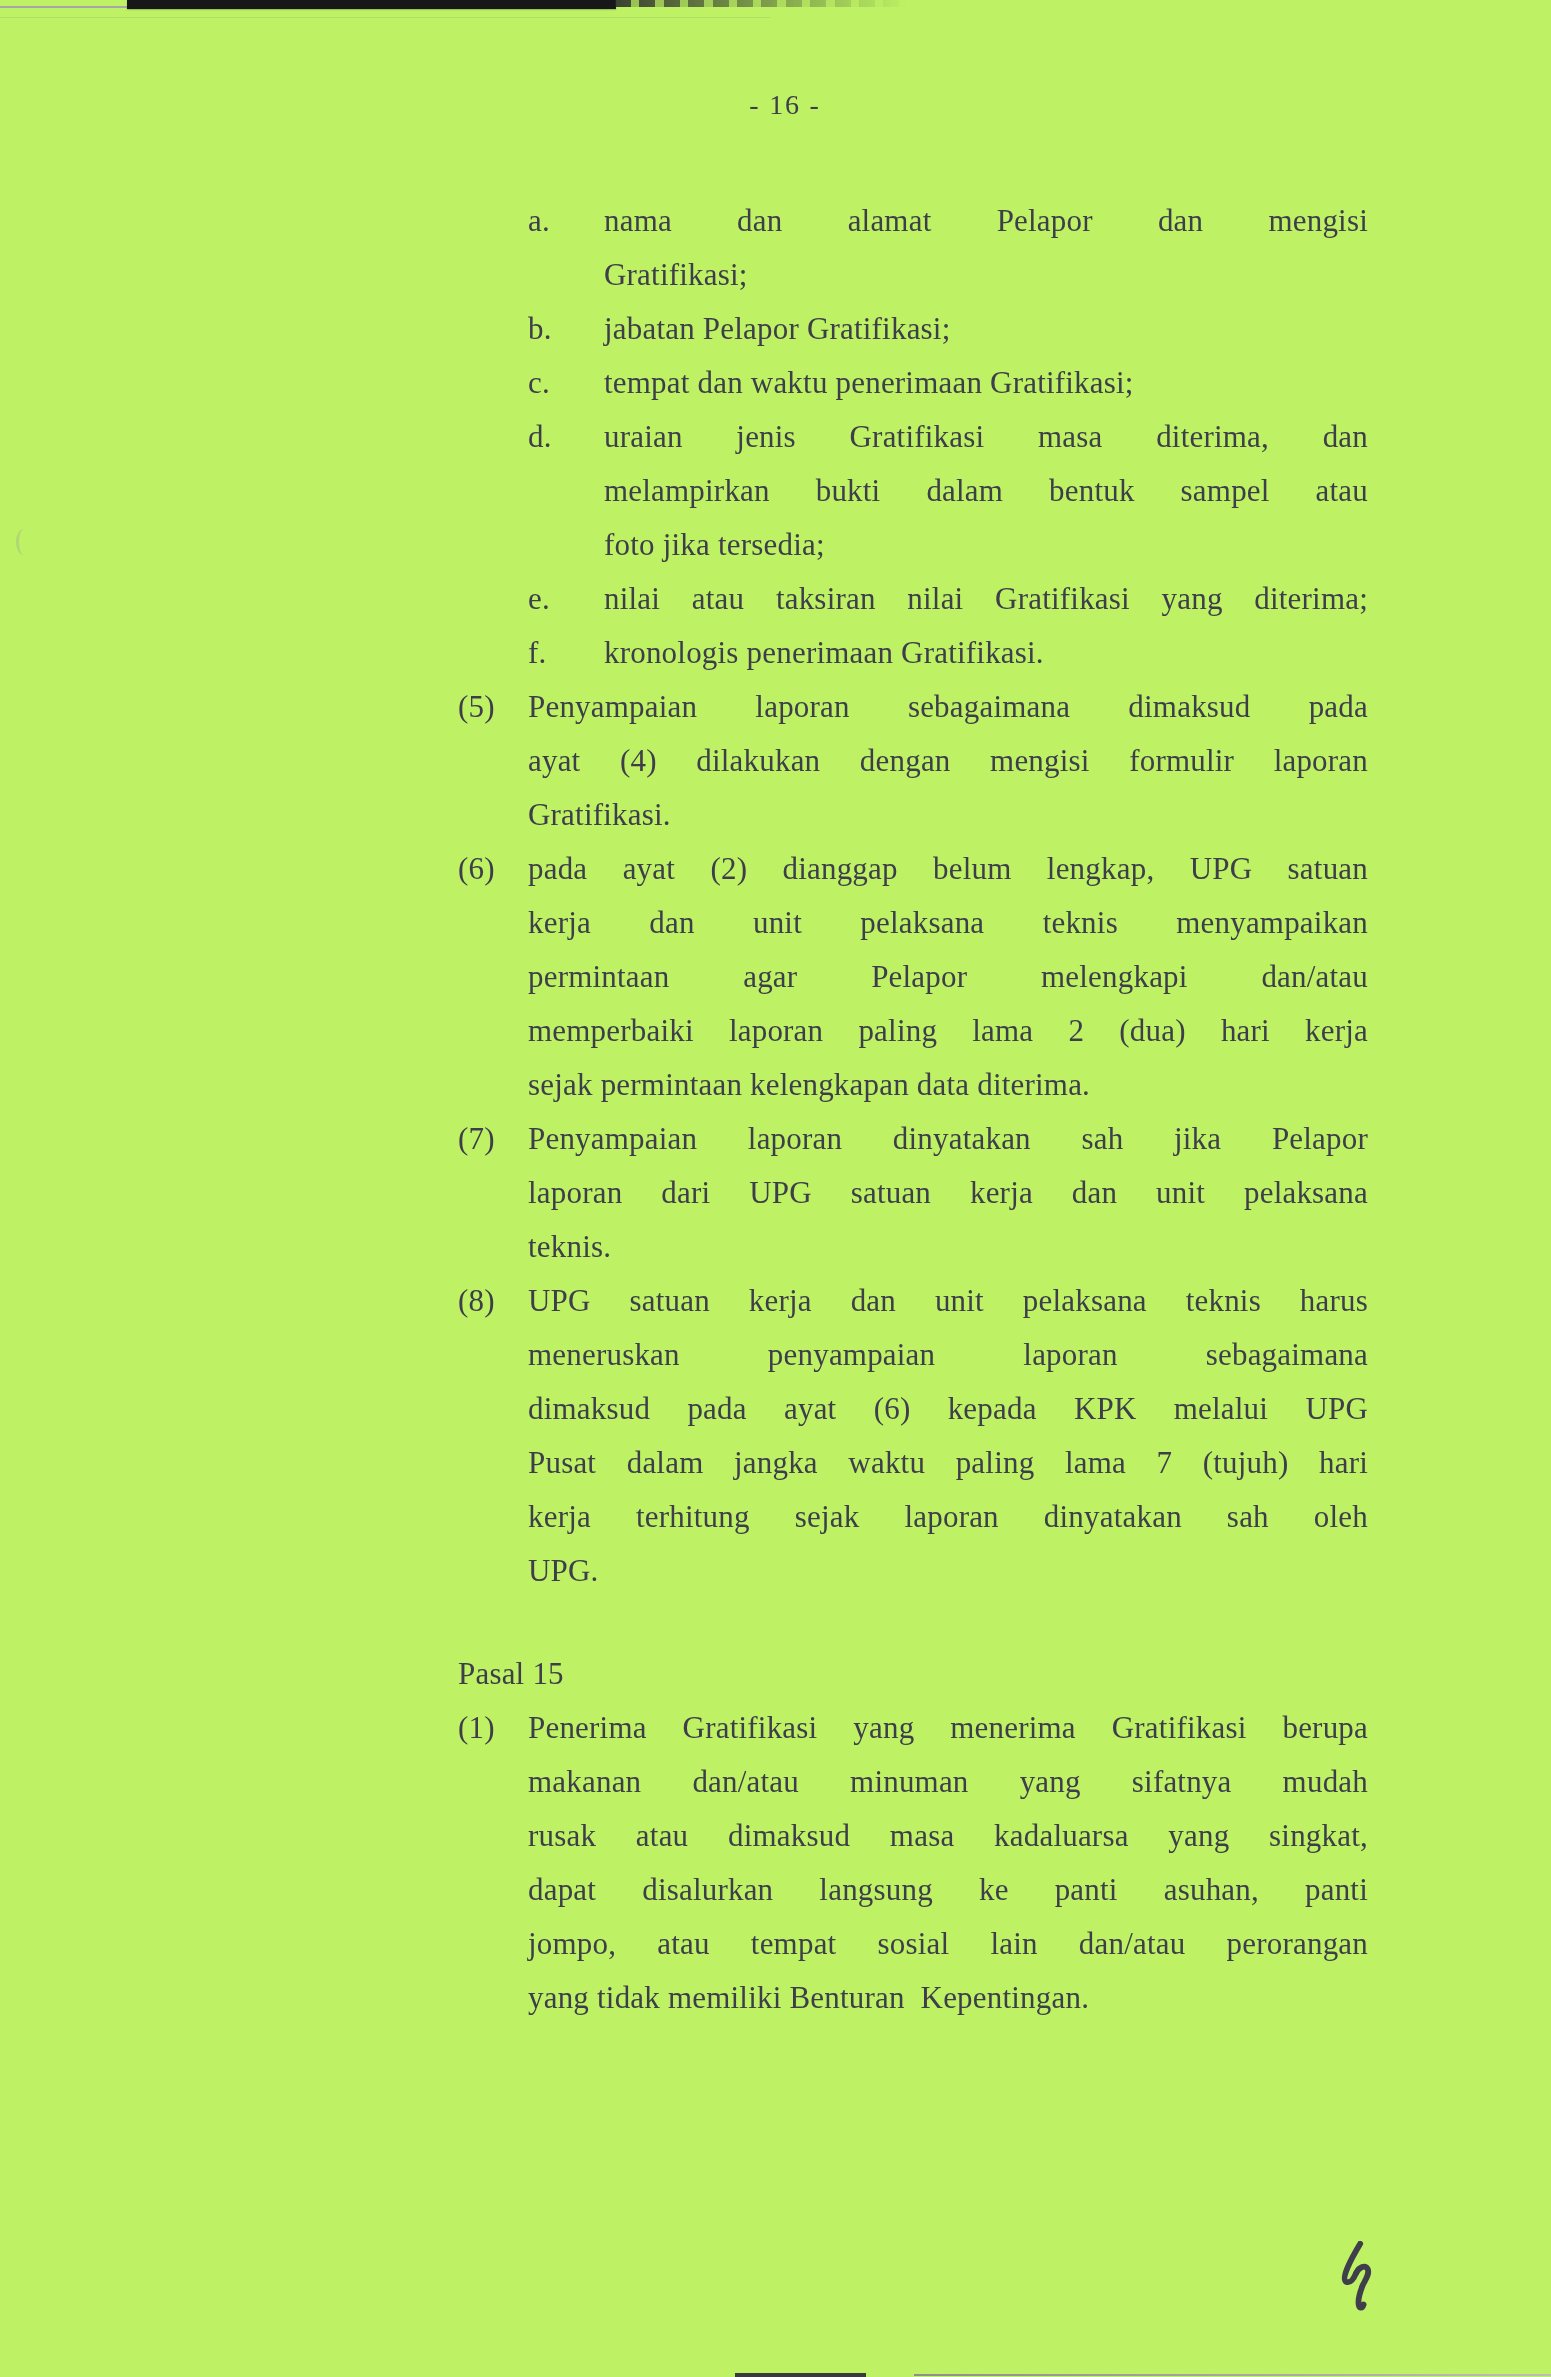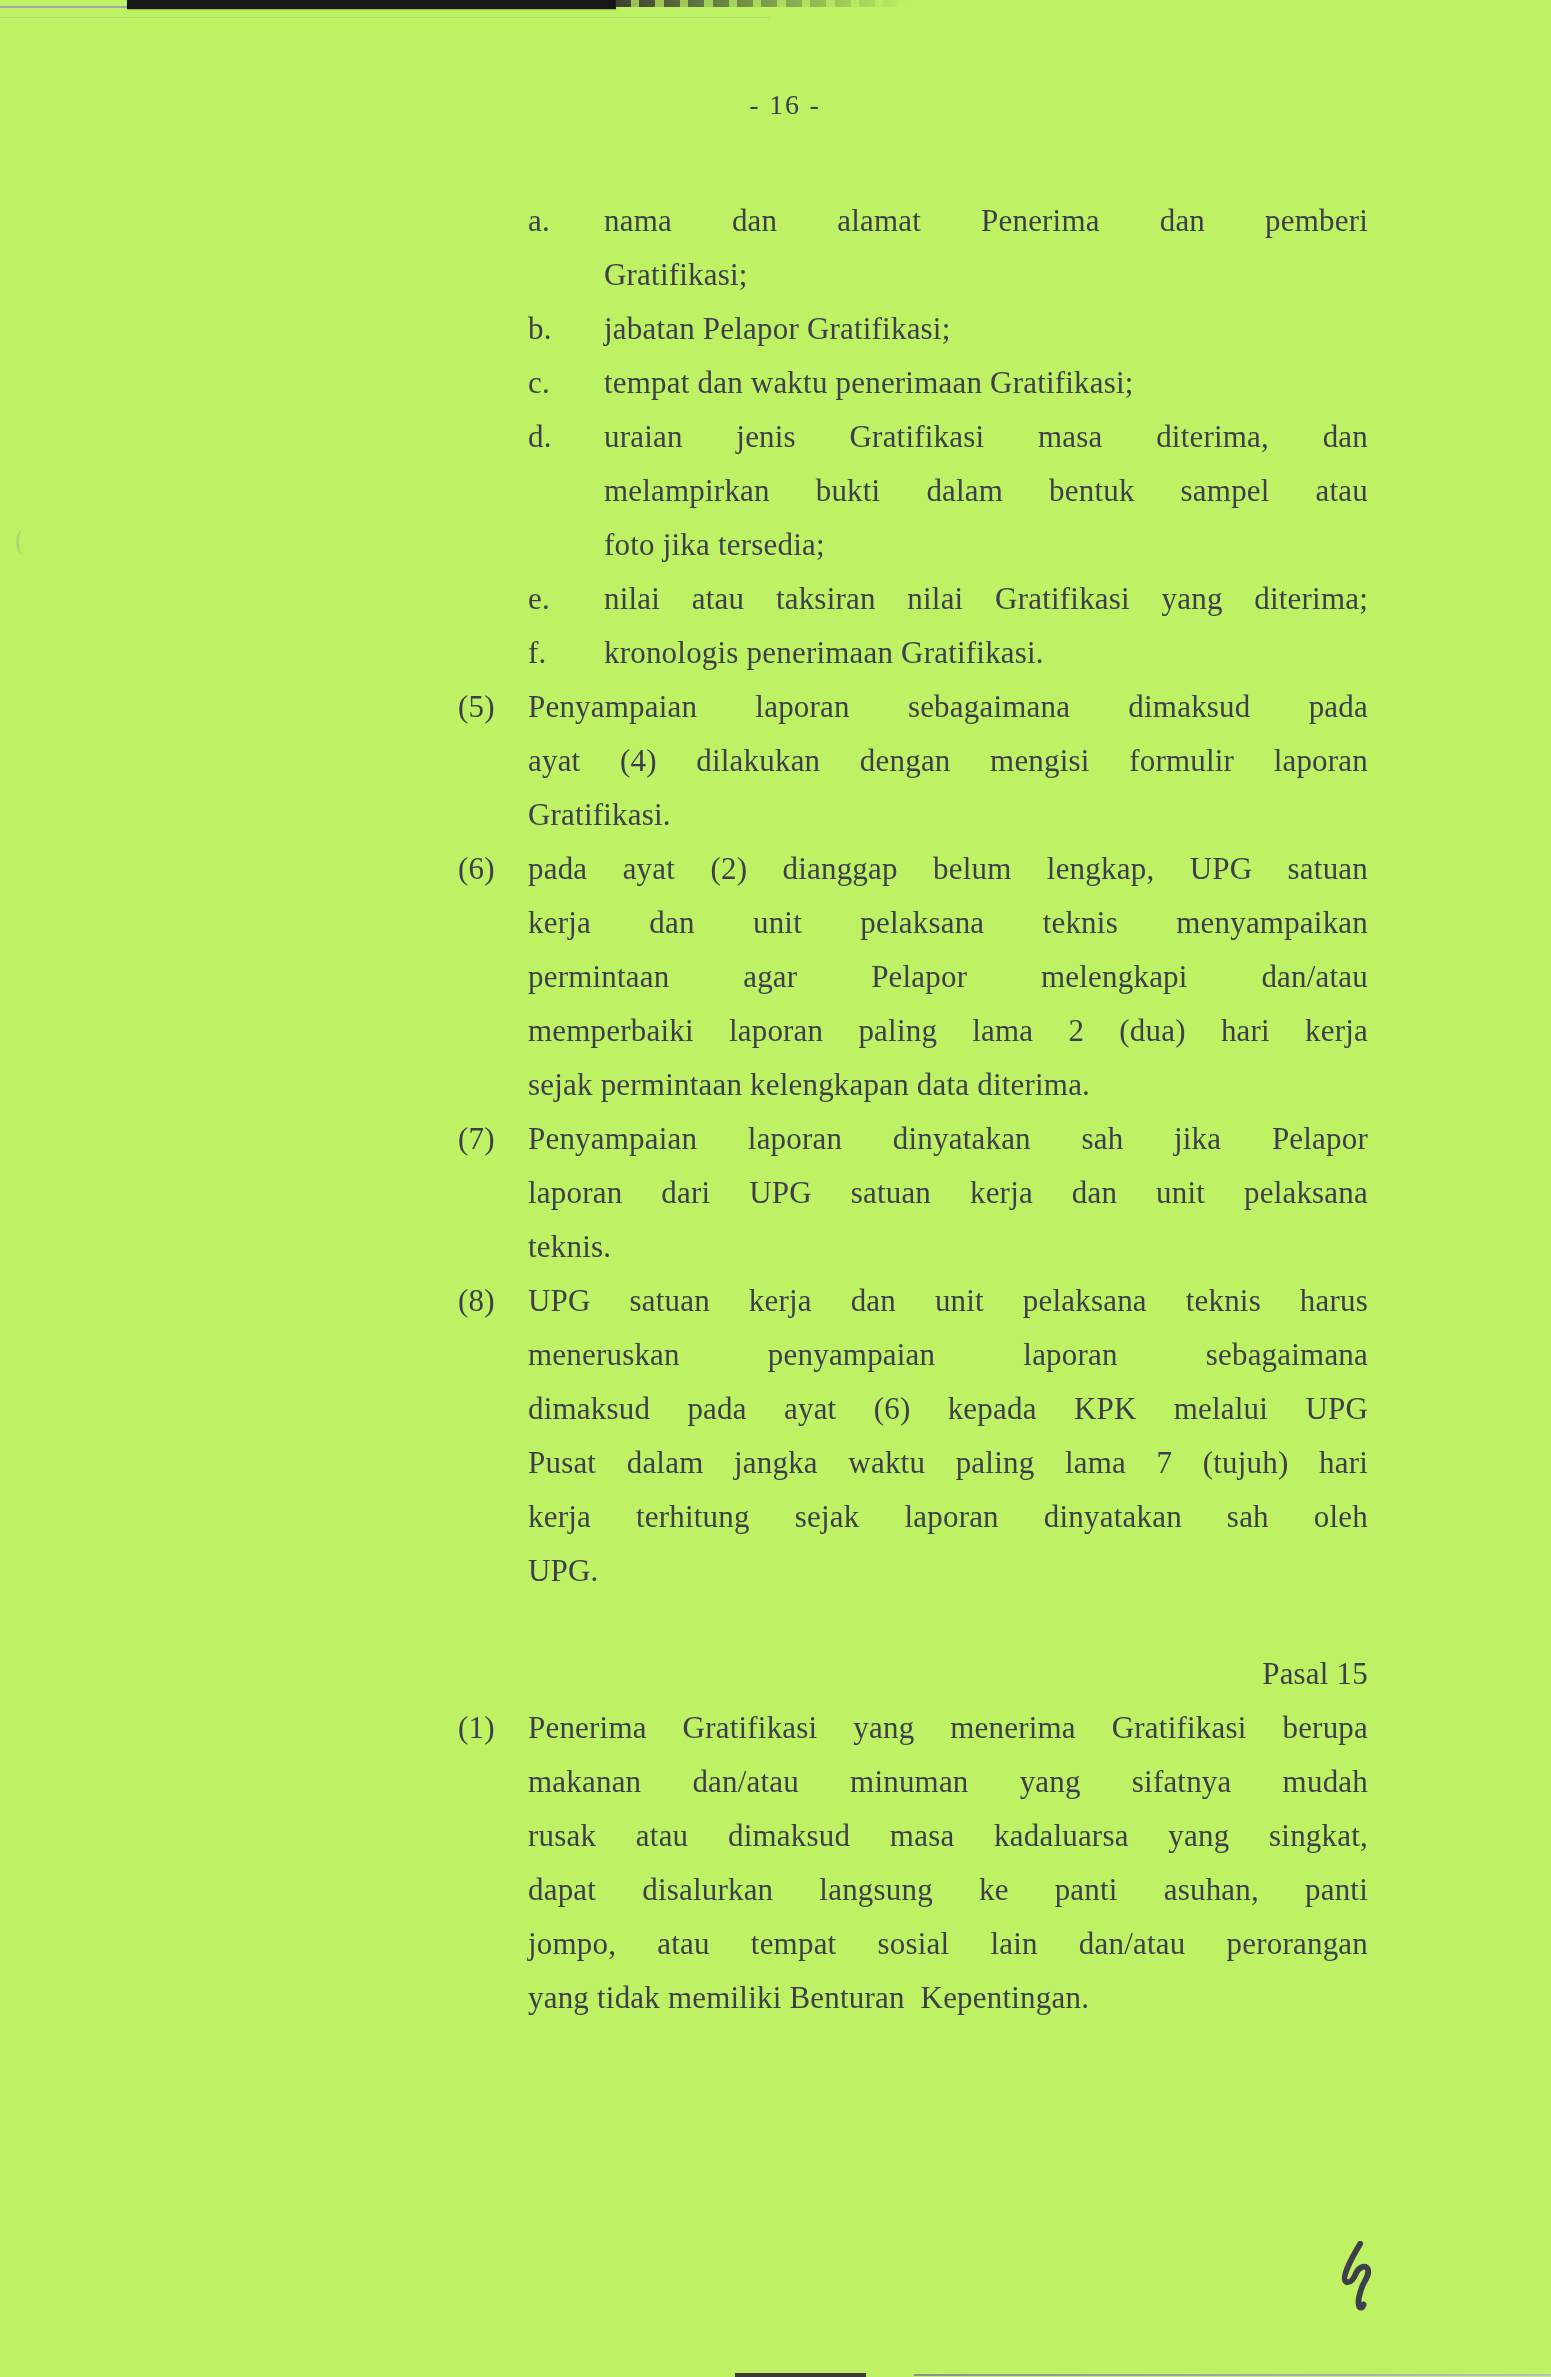--- a/index.html
+++ b/index.html
@@ -66,21 +66,21 @@
     letter-spacing: 0.2px;
   }
   .blk.item { display: flex; }
   .blk.item.lv2 { padding-left: 70px; }
   .blk.item .marker { flex: 0 0 70px; }
   .blk.item.lv2 .marker { flex: 0 0 76px; }
   .blk.item .lines { flex: 1 1 auto; min-width: 0; }
   .line { text-align: justify; text-align-last: justify; }
   .line.last { text-align-last: left; }
   .blk.heading {
-    text-align: right;
+    text-align: left;
     margin-top: 49px;
   }
 
   
   .paraf {
     position: absolute; left: 1330px; top: 2241px; width: 44px; height: 71px;
   }
   .paraf svg { width: 100%; height: 100%; }
 </style>
 </head>
@@ -95,21 +95,21 @@
   <div class="scan-smudge"></div>
   <div class="scan-bottom-dark"></div>
   <div class="scan-bottom-light"></div>
 
   <div class="page-number">- 16 -</div>
 
   <div class="doc">
       <div class="blk item lv2">
         <div class="marker">a.</div>
         <div class="lines">
-          <div class="line">nama dan alamat Penerima dan pemberi</div>
+          <div class="line">nama dan alamat Pelapor dan mengisi</div>
           <div class="line last">Gratifikasi;</div>
         </div>
       </div>
       <div class="blk item lv2">
         <div class="marker">b.</div>
         <div class="lines">
           <div class="line last">jabatan Pelapor Gratifikasi;</div>
         </div>
       </div>
       <div class="blk item lv2">

